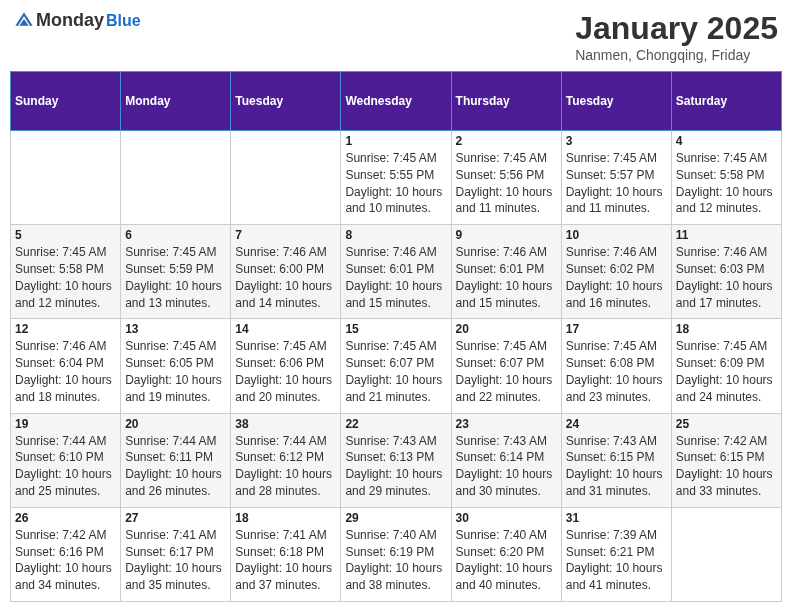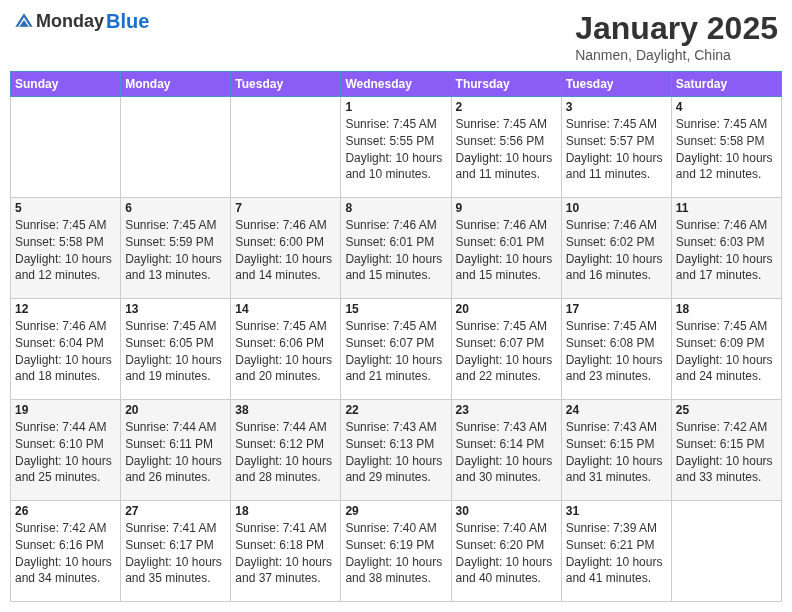--- a/index.html
+++ b/index.html
@@ -28,21 +28,21 @@
       display: flex;
       align-items: center;
       gap: 2px;
     }
     .logo-text-general {
       font-size: 18px;
       font-weight: bold;
       color: #333;
     }
     .logo-text-blue {
-      font-size: 20px;
+      font-size: 16px;
       font-weight: bold;
       color: #1a6fcc;
     }
     .logo-icon {
       width: 20px;
       height: 20px;
     }
     .title-block {
       text-align: left;
     }
@@ -56,25 +56,25 @@
       color: #555;
     }
     .calendar {
       flex: 1;
       border: 1px solid #ccc;
       border-collapse: collapse;
       width: 100%;
       table-layout: fixed;
     }
     .calendar th {
-      background: #8b5cf6;
+      background: #4c1d95;
       color: #fff;
       font-size: 12px;
       font-weight: bold;
-      padding: 5px 4px;
+      padding: 22px 4px;
       text-align: left;
       border: 1px solid #4a8dd0;
     }
     .calendar td {
       border: 1px solid #ccc;
       vertical-align: top;
       padding: 3px 4px;
       font-size: 9.5px;
       color: #333;
       background: #fff;
@@ -107,21 +107,21 @@
       <svg class="logo-icon" viewBox="0 0 30 30">
         <polygon points="15,2 28,22 2,22" fill="#2a6db5"></polygon>
         <polygon points="15,8 24,22 6,22" fill="#fff"></polygon>
         <polygon points="15,12 22,22 8,22" fill="#2a6db5"></polygon>
       </svg>
       <span class="logo-text-general">Monday</span>
         <span class="logo-text-blue">Blue</span>
     </div>
     <div class="title-block">
       <div class="title-month">January 2025</div>
-      <div class="title-location">Nanmen, Daylight, China</div>
+      <div class="title-location">Nanmen, Chongqing, Friday</div>
     </div>
   </div>
 
   <table class="calendar">
     <thead>
       <tr>
         <th>Sunday</th>
         <th>Monday</th>
         <th>Tuesday</th>
         <th>Wednesday</th>

